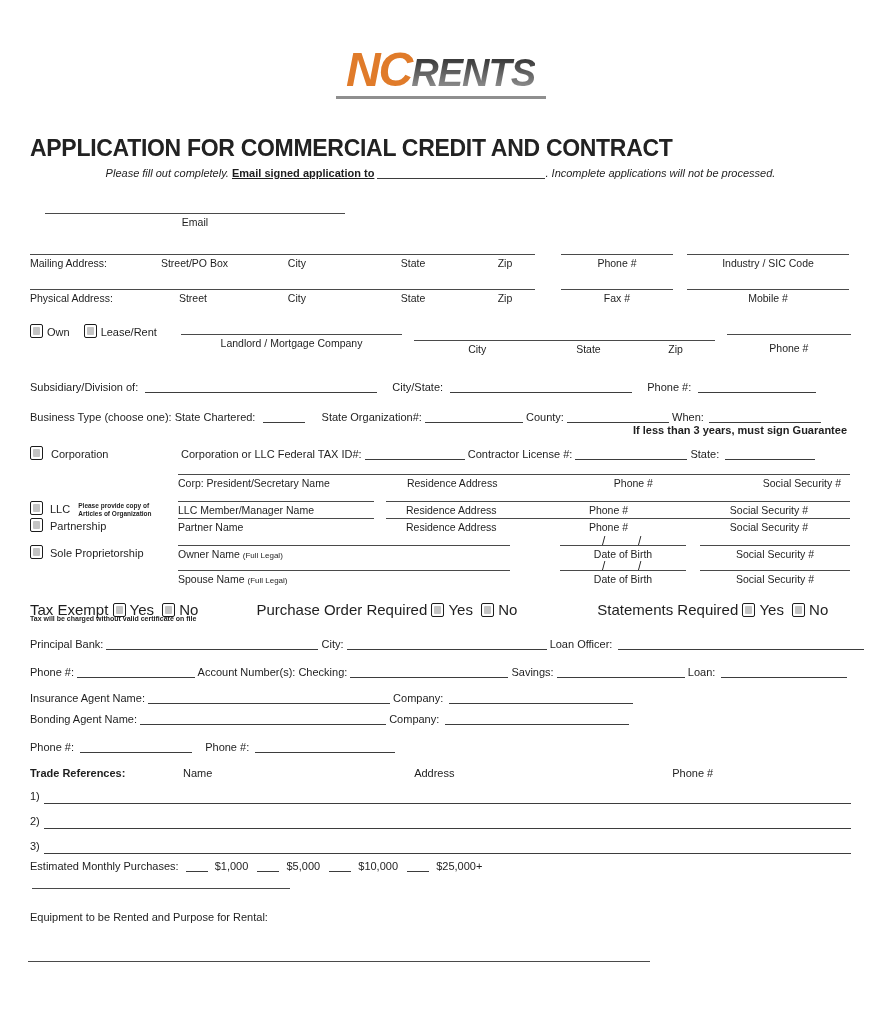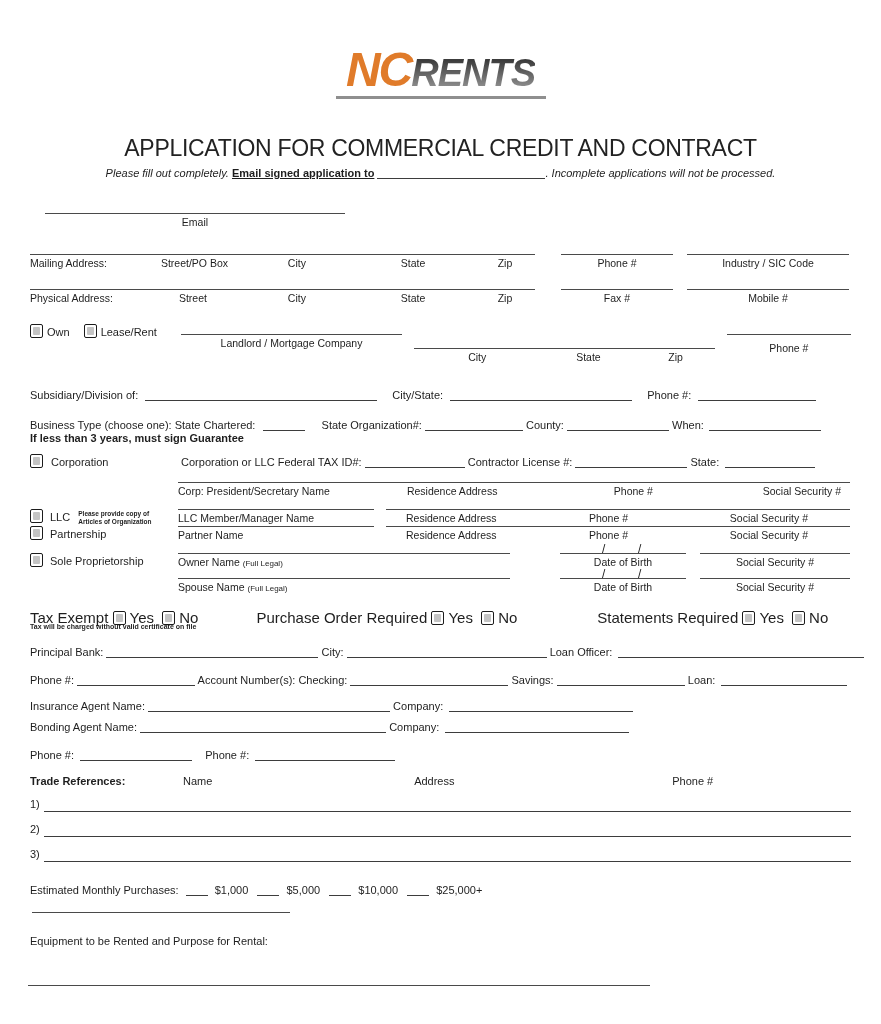--- a/index.html
+++ b/index.html
@@ -6,21 +6,21 @@
   body{width:881px;height:1024px;overflow:hidden;font-family:"Liberation Sans",sans-serif;color:#1e1e1e;}
   .page{padding:46px 30px 0 30px;width:821px;}
   
   .logo{text-align:center;line-height:1;}
   .logo-nc{font-style:italic;font-weight:800;font-size:48px;letter-spacing:-2px;color:#e07b2a;}
   .logo-rents{font-style:italic;font-weight:800;font-size:38px;letter-spacing:-1px;
     background:linear-gradient(180deg,#3c3c3c 20%,#9c9c9c 95%);
     -webkit-background-clip:text;background-clip:text;color:transparent;}
   .logo-rule{width:210px;height:3px;background:#8f8f8f;margin:2px auto 0 auto;}
   
-  .title{margin-top:36px;text-align:center;font-weight:normal;font-size:23px;letter-spacing:-0.3px;color:#222;}
+  .title{margin-top:36px;text-align:left;font-weight:bold;font-size:23px;letter-spacing:-0.3px;color:#222;}
   .subtitle{margin-top:3px;text-align:center;font-size:11px;}
   .subtitle i{font-style:italic;}
   .subtitle b{font-weight:bold;text-decoration:underline;}
   
   .row{display:flex;align-items:flex-start;}
   .trow{font-size:11px;white-space:nowrap;}
   .ln{display:inline-block;border-bottom:1.2px solid #3d3d3d;height:13px;vertical-align:bottom;}
   .fld{border-top:1.3px solid #4a4a4a;padding-top:2px;font-size:10.5px;box-sizing:border-box;}
   .fld span{white-space:nowrap;}
   .cell{display:inline-block;}
@@ -90,21 +90,21 @@
       <span>Mobile #</span>
     </div>
   </div>
 
   <div class="row" style="margin-top:20px">
     <span class="trow"><span class="cb"></span><span>Own</span></span>
     <span class="trow" style="margin-left:14px"><span class="cb"></span><span>Lease/Rent</span></span>
     <div class="fld" style="width:228px;margin-left:24px;margin-top:10px;text-align:center">
       <span>Landlord / Mortgage Company</span>
     </div>
-    <div class="fld" style="width:310px;margin-left:12px;margin-top:24px">
+    <div class="fld" style="width:310px;margin-left:12px;margin-top:16px">
       <span class="cell" style="width:42%;text-align:center">City</span>
       <span class="cell" style="width:30%;text-align:center">State</span>
       <span class="cell" style="width:26%;text-align:center">Zip</span>
     </div>
     <div class="fld" style="width:128px;margin-left:12px;margin-top:10px;text-align:center;padding-top:7px">
       <span>Phone #</span>
     </div>
   </div>
 
   <div class="trow" style="margin-top:24px">
@@ -119,21 +119,21 @@
   <div class="trow" style="margin-top:16px">
     <span>Business Type (choose one): State Chartered:</span>
     <span class="ln" style="width:42px;margin-left:4px"></span>
     <span style="margin-left:14px">State Organization#:</span>
     <span class="ln" style="width:98px"></span>
     <span>County:</span>
     <span class="ln" style="width:102px"></span>
     <span>When:</span>
     <span class="ln" style="width:112px;margin-left:2px"></span>
   </div>
-  <div class="trow bold" style="margin-top:1px;padding-right:4px">If less than 3 years, must sign Guarantee</div>
+  <div class="trow bold" style="margin-top:1px;text-align:right;padding-right:4px">If less than 3 years, must sign Guarantee</div>
 
   <div class="trow" style="margin-top:10px">
     <span class="cell" style="width:148px"><span class="cb"></span><span style="margin-left:4px">Corporation</span></span>
     <span>Corporation or LLC Federal TAX ID#:</span>
     <span class="ln" style="width:100px"></span>
     <span>Contractor License #:</span>
     <span class="ln" style="width:112px"></span>
     <span>State:</span>
     <span class="ln" style="width:90px;margin-left:3px"></span>
   </div>
@@ -284,21 +284,21 @@
   </div>
   <div class="trow" style="margin-top:11px;display:flex">
     <span>2)</span>
     <span class="ln" style="flex:1;margin-left:4px"></span>
   </div>
   <div class="trow" style="margin-top:11px;display:flex">
     <span>3)</span>
     <span class="ln" style="flex:1;margin-left:4px"></span>
   </div>
 
-  <div class="trow" style="margin-top:20px">
+  <div class="trow" style="margin-top:4px">
     <span>Estimated Monthly Purchases:</span>
     <span class="ln" style="width:22px;margin-left:4px"></span>
     <span style="margin-left:4px">$1,000</span>
     <span class="ln" style="width:22px;margin-left:6px"></span>
     <span style="margin-left:4px">$5,000</span>
     <span class="ln" style="width:22px;margin-left:6px"></span>
     <span style="margin-left:4px">$10,000</span>
     <span class="ln" style="width:22px;margin-left:6px"></span>
     <span style="margin-left:4px">$25,000+</span>
   </div>

